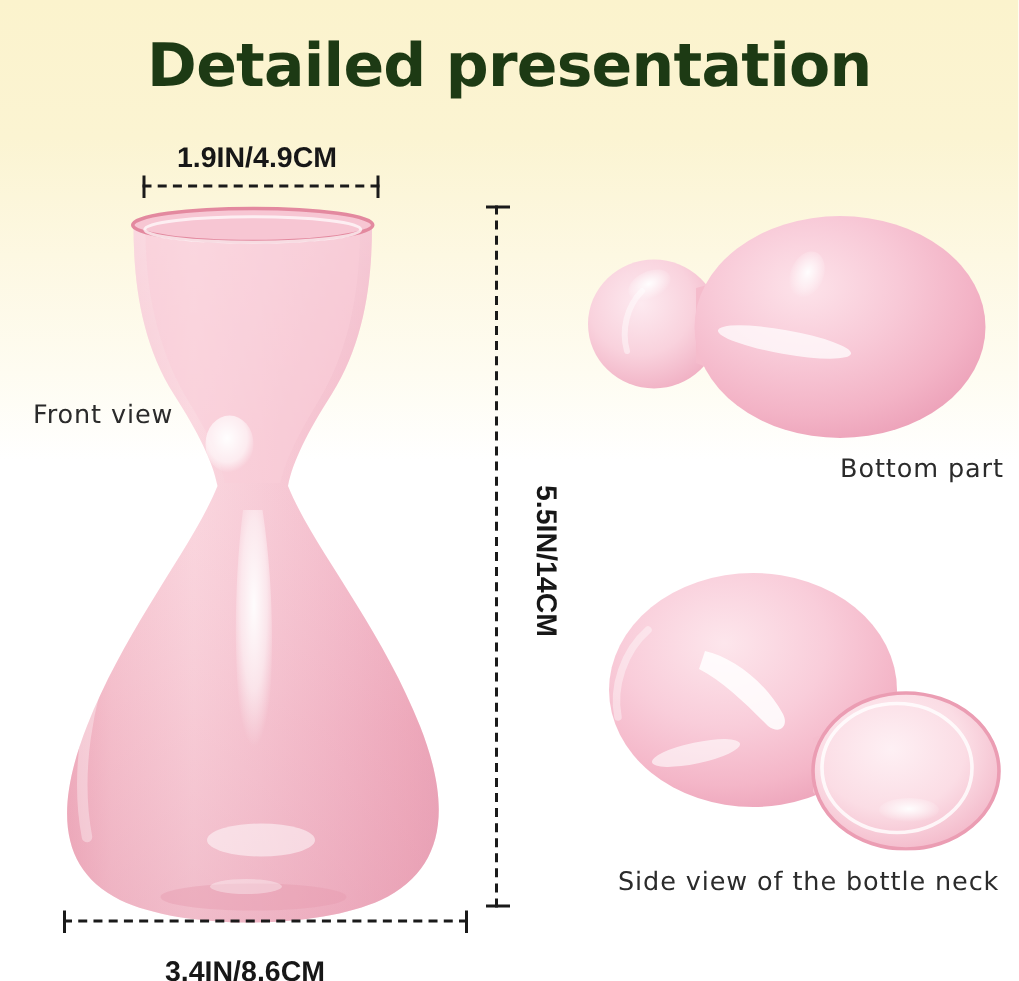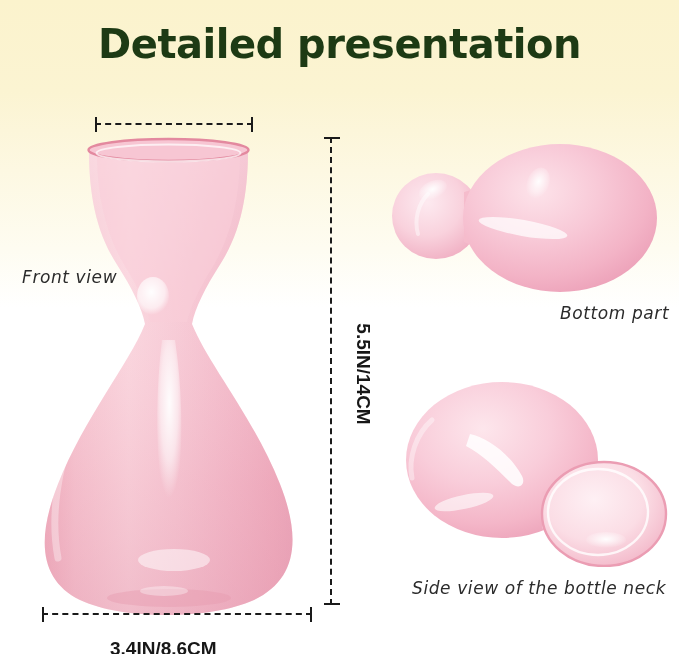--- a/index.html
+++ b/index.html
@@ -93,21 +93,20 @@
   }
 
   
   .hand-label {
     position: absolute;
     font-family: "DejaVu Sans", sans-serif;
     font-size: 17px;
     color: #2b2b2b;
     letter-spacing: 0.6px;
     white-space: nowrap;
-    font-style: italic;
   }
 
   
   .photo {
     position: absolute;
   }
   .photo svg { display: block; }
 
   #vase-front { left: 14px;  top: 128px; width: 310px; height: 490px; }
   #bottom-part{ left: 388px; top: 138px; width: 280px; height: 160px; }
@@ -262,20 +261,21 @@
       <ellipse cx="206" cy="140" rx="50" ry="43" fill="none" stroke="#ffffff" stroke-width="2.4" opacity="0.8"></ellipse>
 
       <path d="M 78,62 C 96,66 118,82 130,104 C 134,112 128,118 120,112
                C 106,98 90,82 74,74 Z" fill="#ffffff" opacity="0.85"></path>
       <ellipse cx="72" cy="130" rx="30" ry="7" fill="#ffffff" opacity="0.6" transform="rotate(-12 72 130)"></ellipse>
       <ellipse cx="214" cy="168" rx="20" ry="8" fill="url(#gSpot2)"></ellipse>
       <path d="M 20,106 C 16,86 24,62 40,48" stroke="#ffffff" stroke-width="5" fill="none" opacity="0.4" stroke-linecap="round"></path>
     </svg>
   </div>
 
+  <div class="dim-label" style="left:118px; top:95px;">1.9IN/4.9CM</div>
   <div class="dim-h" style="left:95px; top:123px; width:158px;"></div>
 
   <div class="dim-v" style="left:330px; top:137px; height:468px;"></div>
   <div class="dim-label vertical" style="left:303px; top:363px; width:120px; text-align:center;">5.5IN/14CM</div>
 
   <div class="dim-h" style="left:42px; top:613px; width:270px;"></div>
   <div class="dim-label" style="left:110px; top:622px;margin-top:16px;">3.4IN/8.6CM</div>
 
   <div class="hand-label" style="left:22px; top:267px;">Front view</div>
 

